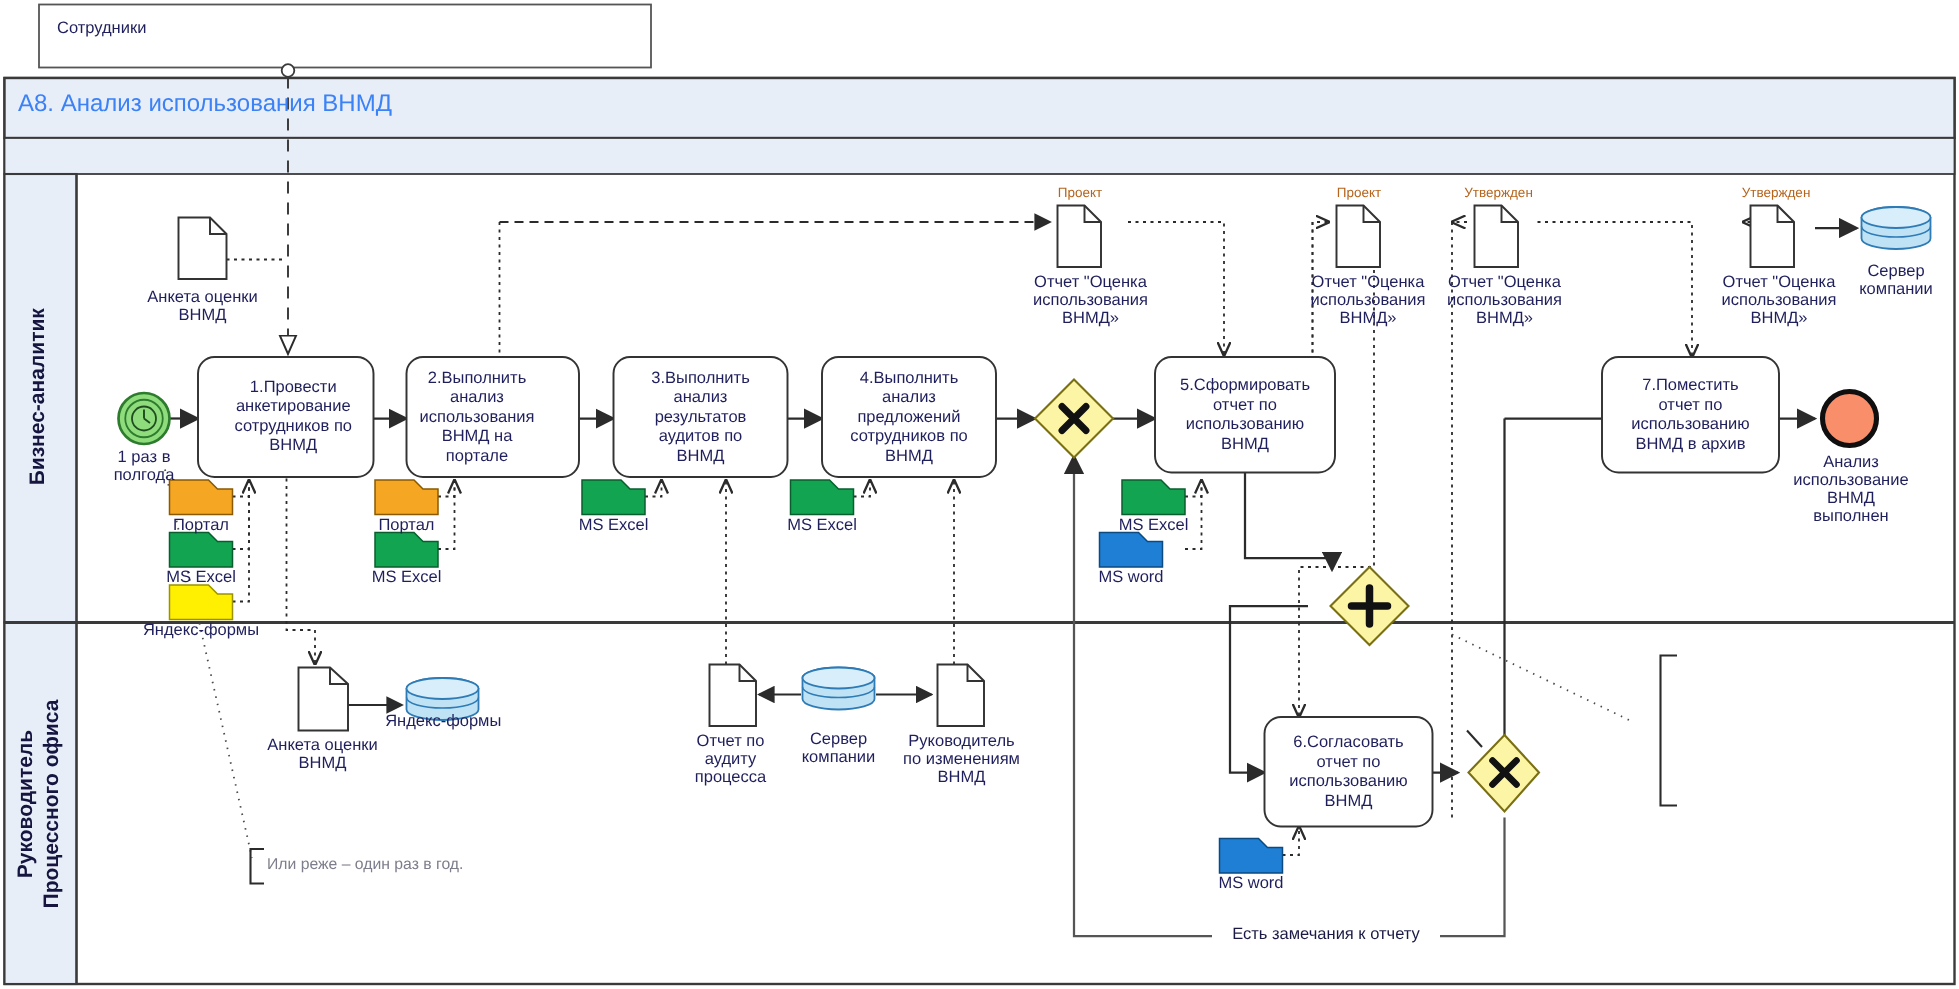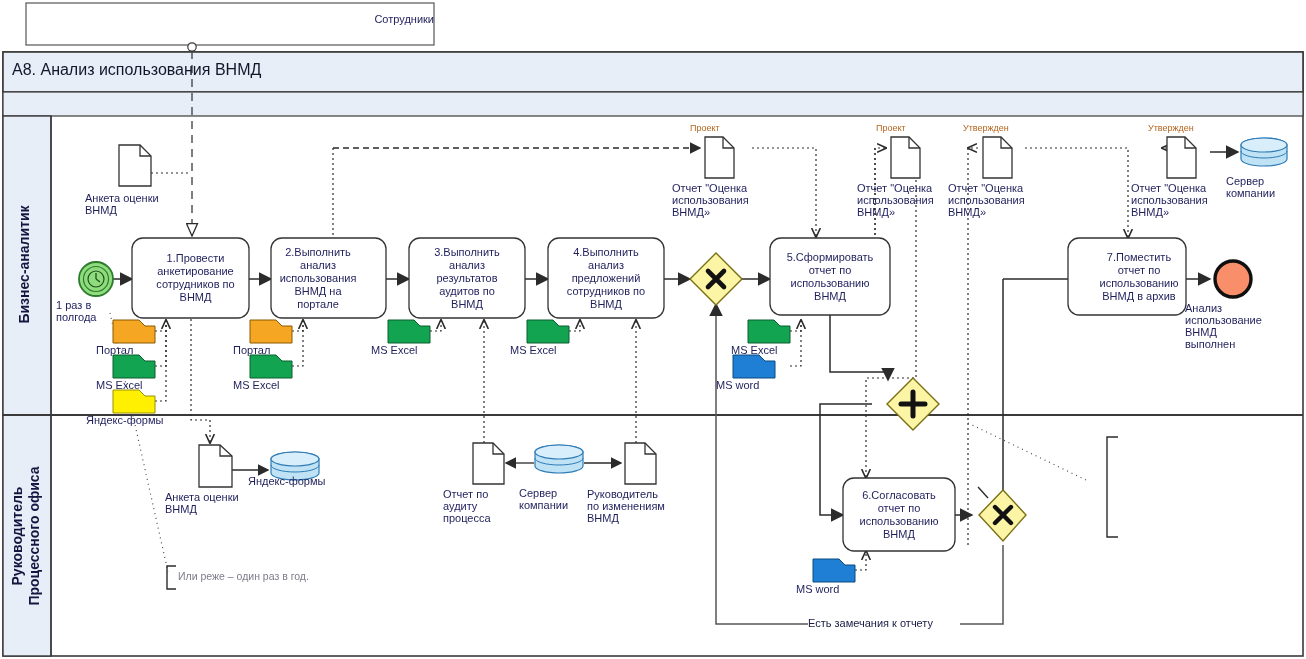--- a/index.html
+++ b/index.html
@@ -1,31 +1,31 @@
 <!DOCTYPE html>
 <html><head>
 <meta charset="utf-8">
 <style>
   html,body{margin:0;padding:0;background:#fff;}
   body{font-family:"Liberation Sans","DejaVu Sans",sans-serif;}
   #stage{position:relative;width:1306px;height:659px;overflow:hidden;background:#ffffff;}
   #svgroot{position:absolute;left:0;top:0;width:1306px;height:659px;}
 
-  .lbl{position:absolute;color:#1f1f5c;font-size:11px;line-height:12px;
+  .lbl{position:absolute;text-align:center;color:#1f1f5c;font-size:11px;line-height:12px;
        pointer-events:none;white-space:pre-line;}
   .lbl-state{color:#b5651d;font-size:9px;line-height:10px;}
   .lbl-note{color:#7d7d8c;font-size:10.5px;line-height:13px;}
   .lbl-dark{color:#1a1a44;}
   .task-lbl{position:absolute;display:flex;align-items:center;justify-content:center;
        text-align:center;color:#1f1f5c;font-size:11px;line-height:13px;pointer-events:none;}
-  .pool-title{position:absolute;color:#0f172a;font-size:16px;}
+  .pool-title{position:absolute;color:#3b82f6;font-size:16px;}
   .lane-title{position:absolute;color:#15153f;font-size:14px;font-weight:bold;
        transform:rotate(-90deg);transform-origin:center center;text-align:center;
        white-space:pre-line;line-height:17px;}
-  .ext-title{position:absolute;color:#1f1f5c;font-size:11px;text-align:right;}
+  .ext-title{position:absolute;color:#1f1f5c;font-size:11px;text-align:left;padding-left:12px;}
 </style>
 </head>
 <body>
 
 <div id="stage">
 
   <svg id="svgroot" viewBox="0 0 1306 659">
     <defs>
       <marker id="arrS" markerWidth="9" markerHeight="9" refX="8" refY="4.5" orient="auto">
         <path d="M0,0 L9,4.5 L0,9 z" fill="#2b2b2b"></path>
@@ -268,21 +268,21 @@
 сотрудников по
 ВНМД</div>
   <div class="task-lbl" style="left:770px;top:238px;width:120px;height:77px;white-space:pre-line;">5.Сформировать
 отчет по
 использованию
 ВНМД</div>
   <div class="task-lbl" style="left:843px;top:478px;width:112px;height:73px;white-space:pre-line;">6.Согласовать
 отчет по
 использованию
 ВНМД</div>
-  <div class="task-lbl" style="left:1068px;top:238px;width:118px;height:77px;white-space:pre-line;margin-left:12px;">7.Поместить
+  <div class="task-lbl" style="left:1068px;top:238px;width:118px;height:77px;white-space:pre-line;">7.Поместить
 отчет по
 использованию
 ВНМД в архив</div>
 
   <div class="lbl" style="left:85px;top:192px;width:100px;">Анкета оценки
 ВНМД</div>
 
   <div class="lbl lbl-state" style="left:690px;top:123px;width:60px;">Проект</div>
   <div class="lbl" style="left:672px;top:182px;width:110px;">Отчет "Оценка
 использования

